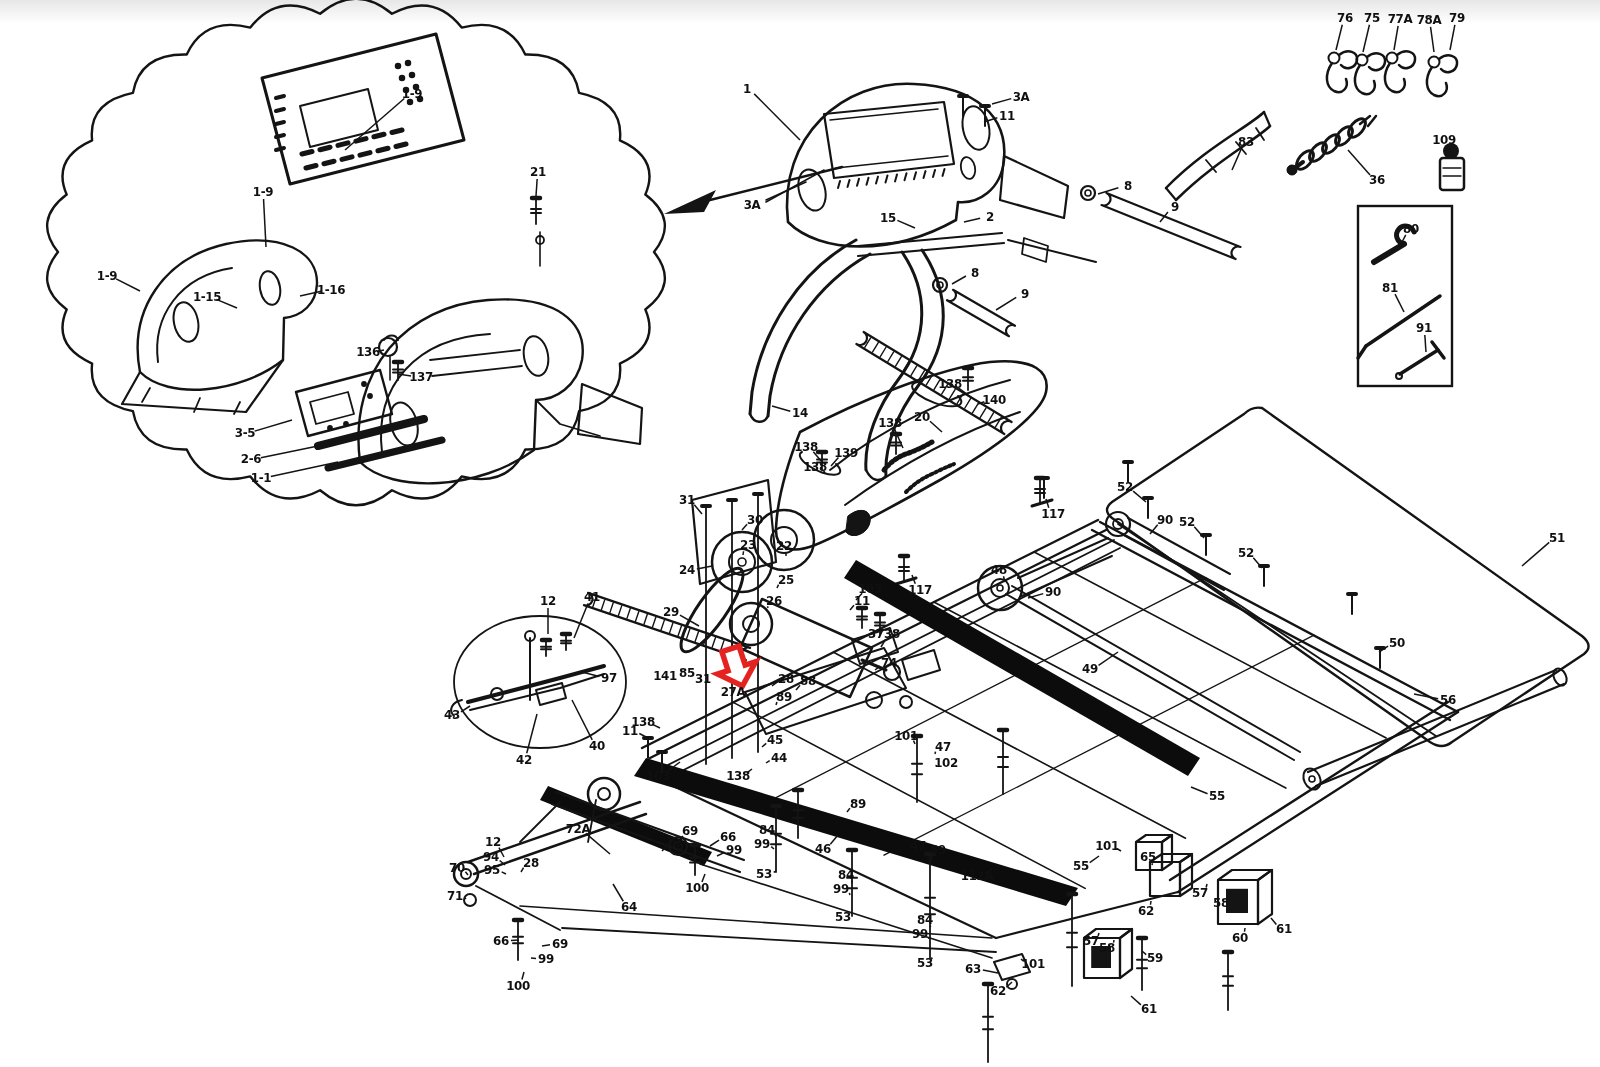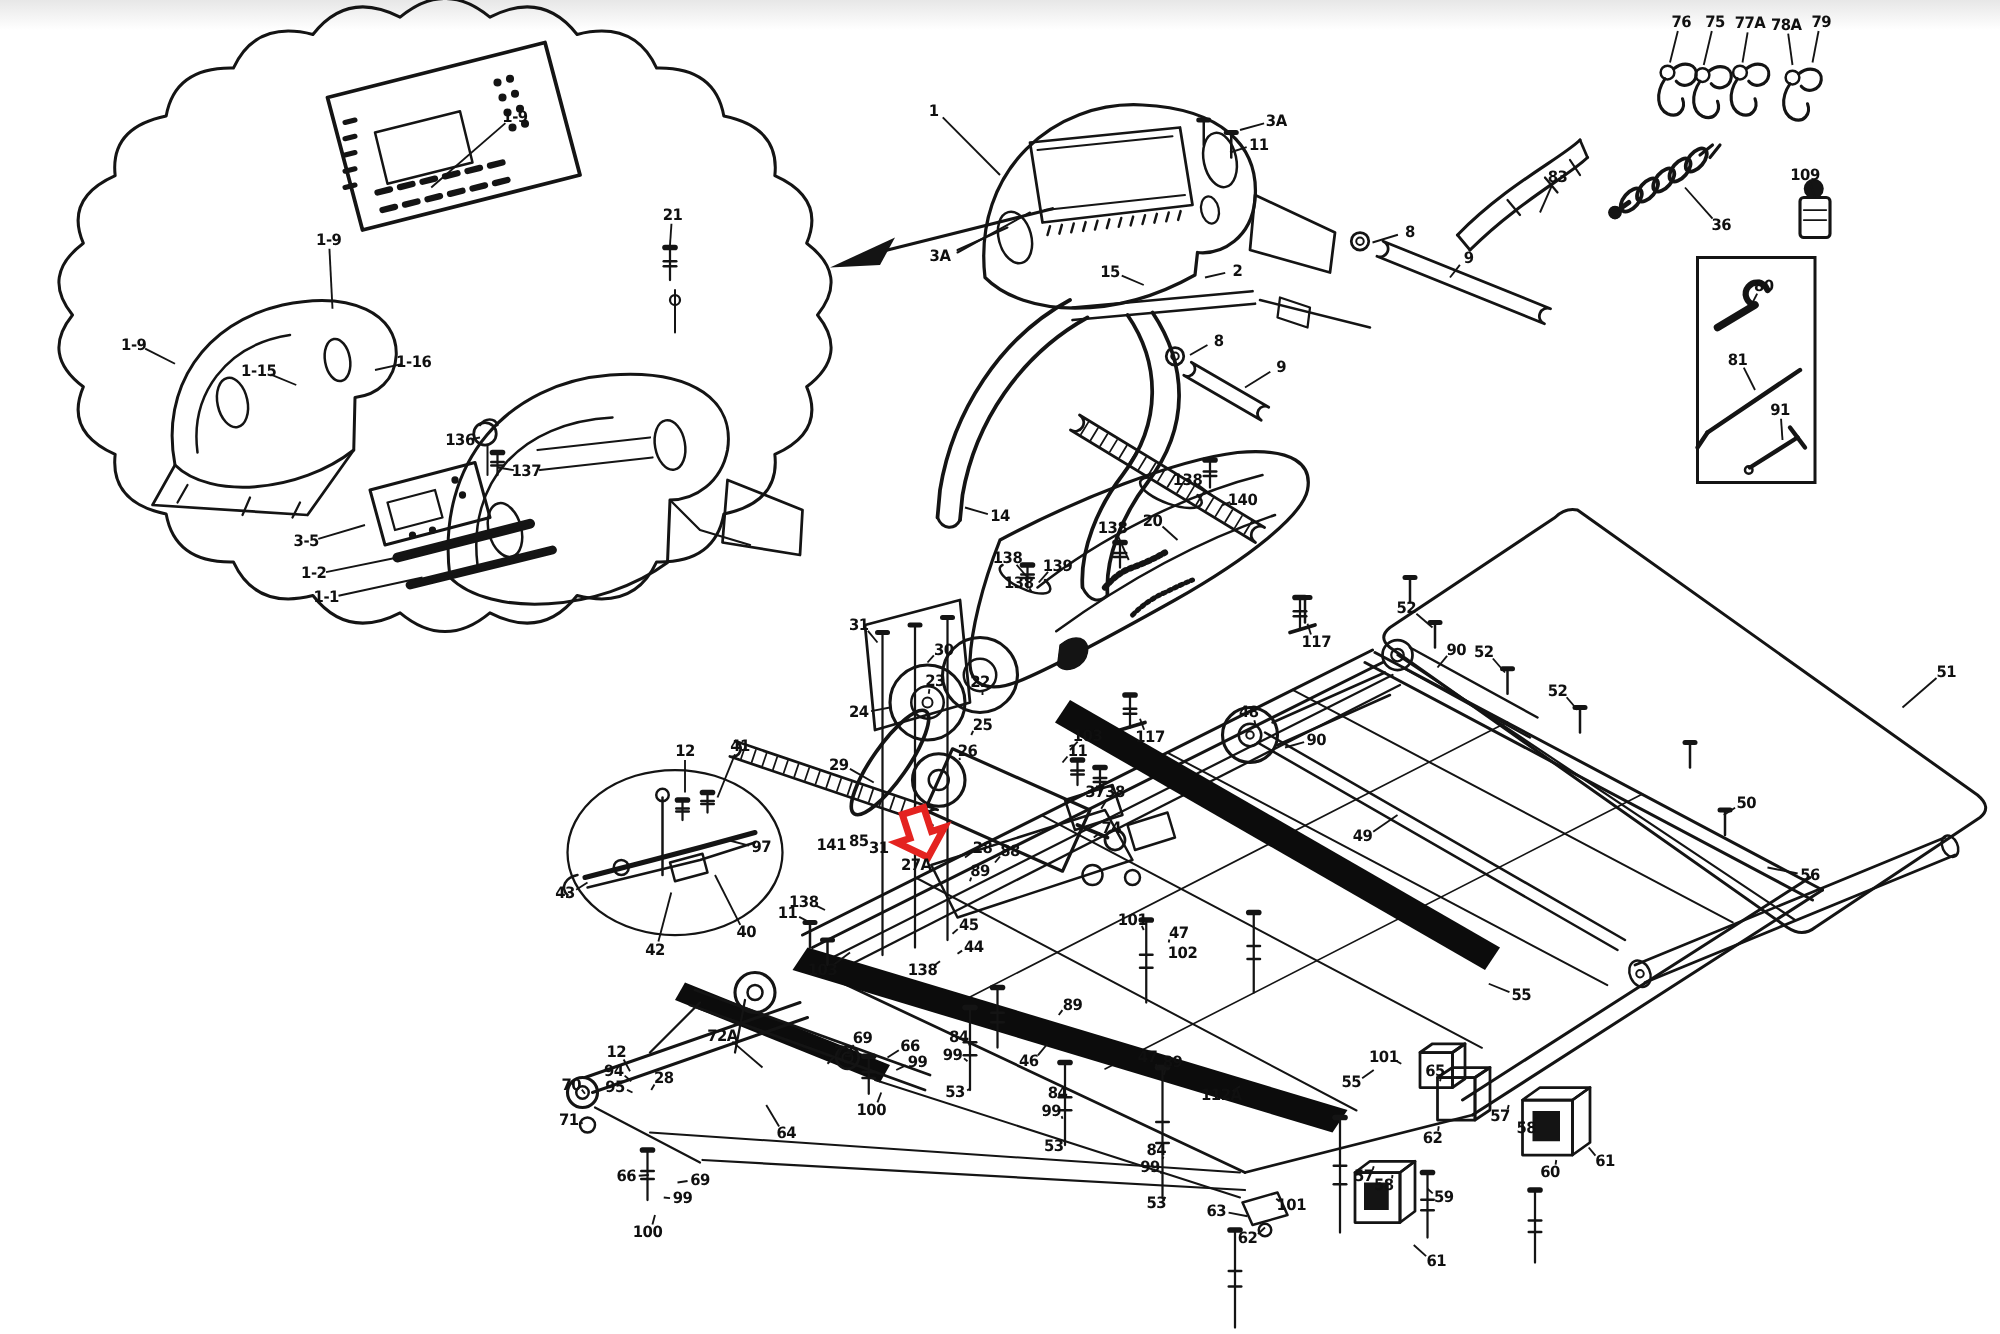--- a/index.html
+++ b/index.html
@@ -562,21 +562,21 @@
   <div id="labels">
       <div class="lbl" style="left: 412px; top: 94px; text-align: right;">1-9</div>
       <div class="lbl" style="left: 263px; top: 192px;">1-9</div>
       <div class="lbl" style="left: 107px; top: 276px;">1-9</div>
       <div class="lbl" style="left: 207px; top: 297px;">1-15</div>
       <div class="lbl" style="left: 331px; top: 290px;">1-16</div>
       <div class="lbl" style="left: 538px; top: 172px;">21</div>
       <div class="lbl" style="left: 368px; top: 352px;">136</div>
       <div class="lbl" style="left: 421px; top: 377px;">137</div>
       <div class="lbl" style="left: 245px; top: 433px;">3-5</div>
-      <div class="lbl" style="left: 251px; top: 459px;">1-2</div>
+      <div class="lbl" style="left: 251px; top: 459px;">2-6</div>
       <div class="lbl" style="left: 261px; top: 478px;">1-1</div>
       <div class="lbl" style="left: 747px; top: 89px;">1</div>
       <div class="lbl" style="left: 1021px; top: 97px;">3A</div>
       <div class="lbl" style="left: 1007px; top: 116px;">11</div>
       <div class="lbl" style="left: 752px; top: 205px;">3A</div>
       <div class="lbl" style="left: 888px; top: 218px;">15</div>
       <div class="lbl" style="left: 990px; top: 217px;">2</div>
       <div class="lbl" style="left: 975px; top: 273px;">8</div>
       <div class="lbl" style="left: 1025px; top: 294px;">9</div>
       <div class="lbl" style="left: 800px; top: 413px;">14</div>

